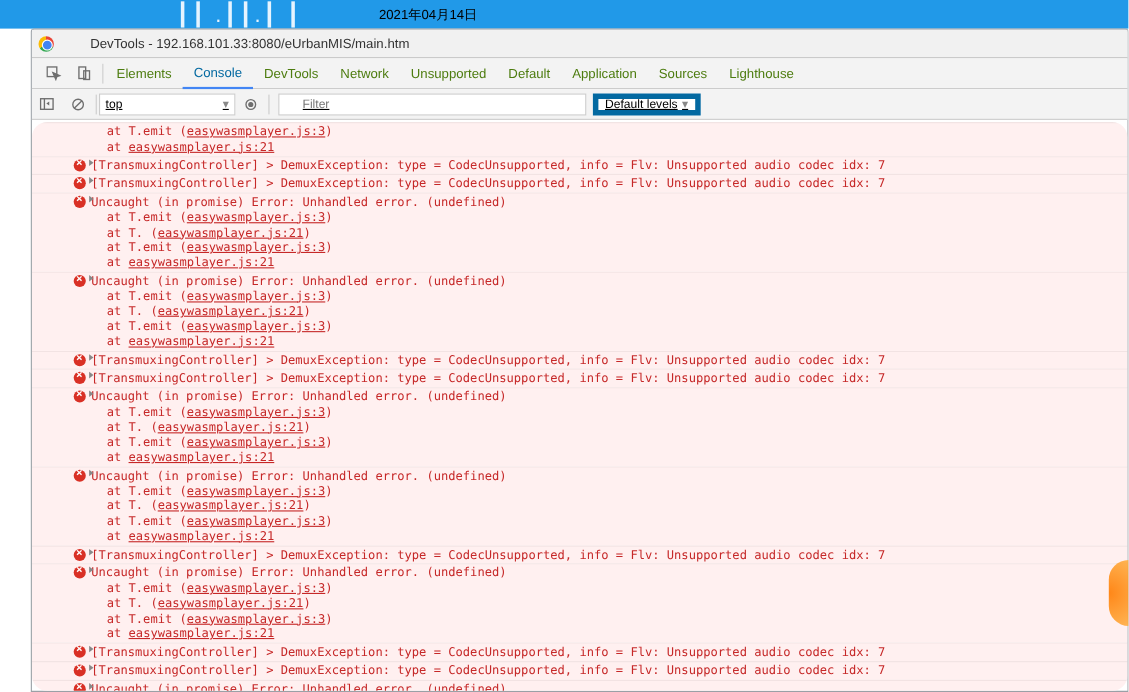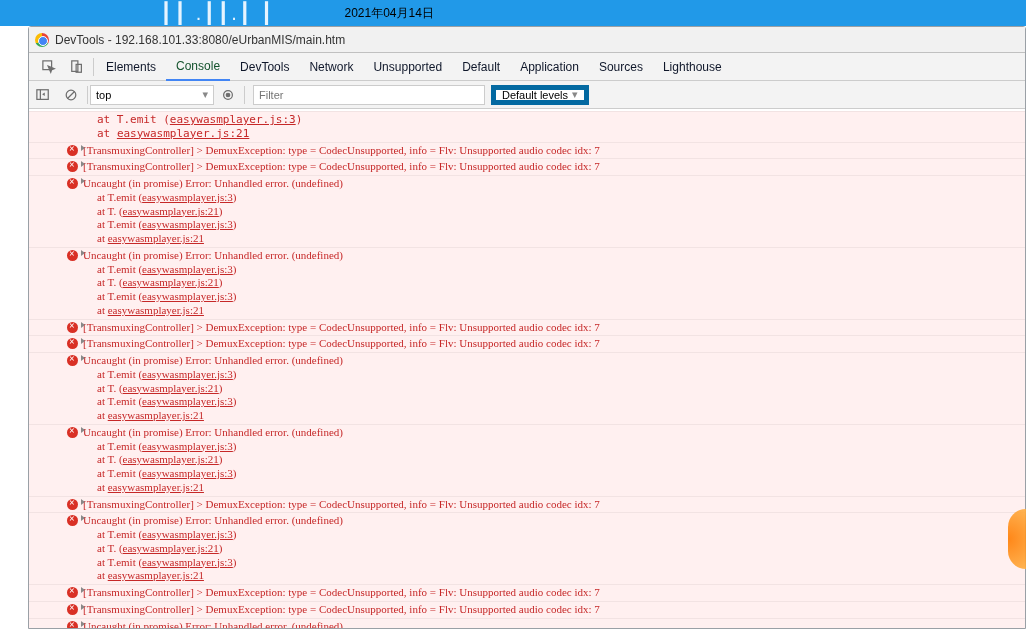--- a/index.html
+++ b/index.html
@@ -3,47 +3,47 @@
 <meta charset="utf-8">
 <style>
 * { margin:0; padding:0; box-sizing:border-box; }
 body { font-family:"Segoe UI",Arial,sans-serif; font-size:12px; background:#fff; overflow:hidden; width:1026px; height:629px; position:relative; }
 
 .desktop-bar { background:#2199e8; height:26px; color:#fff; display:flex; align-items:center; }
 .clock { font-family:Verdana,sans-serif; font-size:20px; letter-spacing:2px; margin-left:160px; font-weight:300; color:#e6f4ff; }
 .date { margin-left:70px; font-size:12px; color:#000000; }
 
 .window { position:absolute; left:28px; top:26px; right:0; bottom:0; background:#fff; border:1px solid #9aa0a6; border-radius:3px 3px 0 0; }
-.titlebar { height:26px; display:flex; align-items:center; padding:0 6px; border-bottom:1px solid #c0c0c0; background:#f1f1f1; }
+.titlebar { height:26px; display:flex; align-items:center; padding:0 6px; border-bottom:1px solid #c0c0c0; background:#f1f1f1;gap:27px; }
 .chrome-ico { width:14px; height:14px; border-radius:50%; background:conic-gradient(#ea4335 0 33%,#34a853 33% 66%,#fbbc05 66% 100%); margin-right:6px; position:relative; }
 .chrome-ico::after{content:"";position:absolute;top:3px;left:3px;width:8px;height:8px;border-radius:50%;background:#4285f4;border:1px solid #fff;}
 .title-text { font-size:12px; color:#333; }
 
 .tabs { height:28px; display:flex; align-items:center; border-bottom:1px solid #ccc; background:#f3f3f3; padding-left:6px; }
 .tool-ico { width:28px; height:28px; display:flex; align-items:center; justify-content:center; color:#6e6e6e; cursor:pointer; }
 .tool-ico svg{width:14px;height:14px;fill:none;stroke:#6e6e6e;stroke-width:1.4;}
-.tab { padding:0 10px; height:28px; display:flex; align-items:center; font-size:12px; color:#0f172a; cursor:pointer; }
-.tab.active { color:#14532d; border-bottom:2px solid #4285f4; }
+.tab { padding:0 10px; height:28px; display:flex; align-items:center; font-size:12px; color:#4d7c0f; cursor:pointer; }
+.tab.active { color:#0369a1; border-bottom:2px solid #4285f4; }
 
-.toolbar { height:28px; display:flex; align-items:center; border-bottom:1px solid #ccc; background:#f3f3f3; }
+.toolbar { height:28px; display:flex; align-items:center; border-bottom:1px solid #ccc; background:#f3f3f3;text-decoration:underline; }
 .tb-ico { width:28px; height:26px; display:flex; align-items:center; justify-content:center; cursor:pointer; color:#6e6e6e; }
 .tb-ico svg{width:14px;height:14px;fill:none;stroke:#6e6e6e;stroke-width:1.4;}
 .tb-sep { width:1px; height:18px; background:#ccc; margin:0 2px; }
 .context-sel { height:20px; border:1px solid #ccc; background:#fff; width:124px; font-size:11px; padding:1px 5px; display:flex; align-items:center; justify-content:space-between; cursor:pointer;}
-.filter-box { height:20px; border:1px solid #ccc; background:#fff; width:232px; font-size:11px; padding:1px 5px; color:#999; margin-left:6px; }
+.filter-box { height:20px; border:1px solid #ccc; background:#fff; width:280px; font-size:11px; padding:1px 21px; color:#999; margin-left:6px; }
 .levels { height:20px; border:5px solid #0369a1; background:#fff; font-size:11px; padding:1px 6px; margin-left:6px; display:flex; align-items:center; cursor:pointer; }
 
-.console-body { position:absolute; top:84px; left:0; right:0; bottom:0; overflow:hidden; font-family:Menlo,Consolas,monospace; font-size:11px; line-height:1.25; }
+.console-body { position:absolute; top:84px; left:0; right:0; bottom:0; overflow:hidden; font-family:Menlo,Consolas,monospace; font-size:11px; line-height:1.25;border-radius:14px; }
 .msg { border-top:1px solid rgba(0,0,0,0.05); padding:1px 4px 1px 38px; position:relative; }
 .msg.err { background:#fff0f0; color:#c62828; }
 .ico-err { position:absolute; left:38px; top:2px; width:11px; height:11px; border-radius:50%; background:#d93025; }
 .ico-err::before{content:"×";color:#fff;font-size:10px;position:absolute;left:2px;top:-2px;font-weight:bold;}
 .msg.err { padding-left:54px; }
 .expand { position:absolute; left:52px; top:2px; width:0;height:0;border-left:4px solid #888;border-top:3px solid transparent;border-bottom:3px solid transparent; }
-.expandable{padding-left:64px;font-family:Liberation Serif, serif;}
+.expandable{padding-left:64px;}
 .stack { color:#c62828; padding-left:14px; }
 .link { text-decoration:underline; cursor:pointer; }
 
 .flare{position:absolute;right:0;bottom:60px;width:18px;height:60px;background:radial-gradient(circle at left,#ff7b00,#ffae42);border-radius:30px 0 0 30px;opacity:.9;}
 </style>
 </head>
 <body>
 
 <div class="desktop-bar">
   <div class="clock">┃┃ .┃┃.┃ ┃</div>

